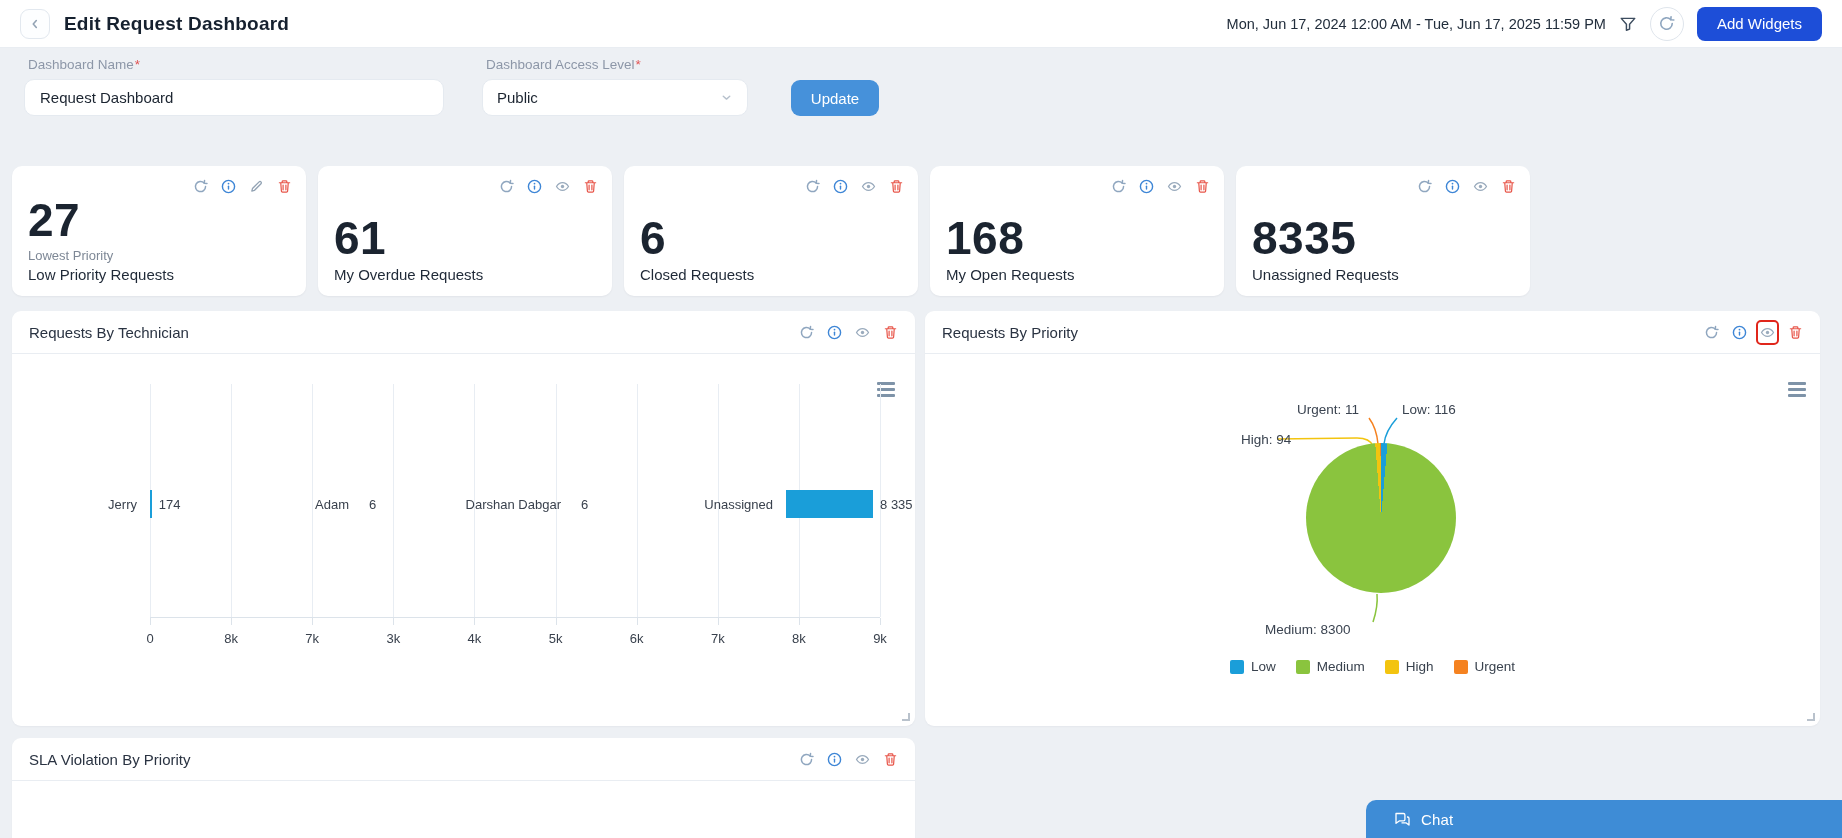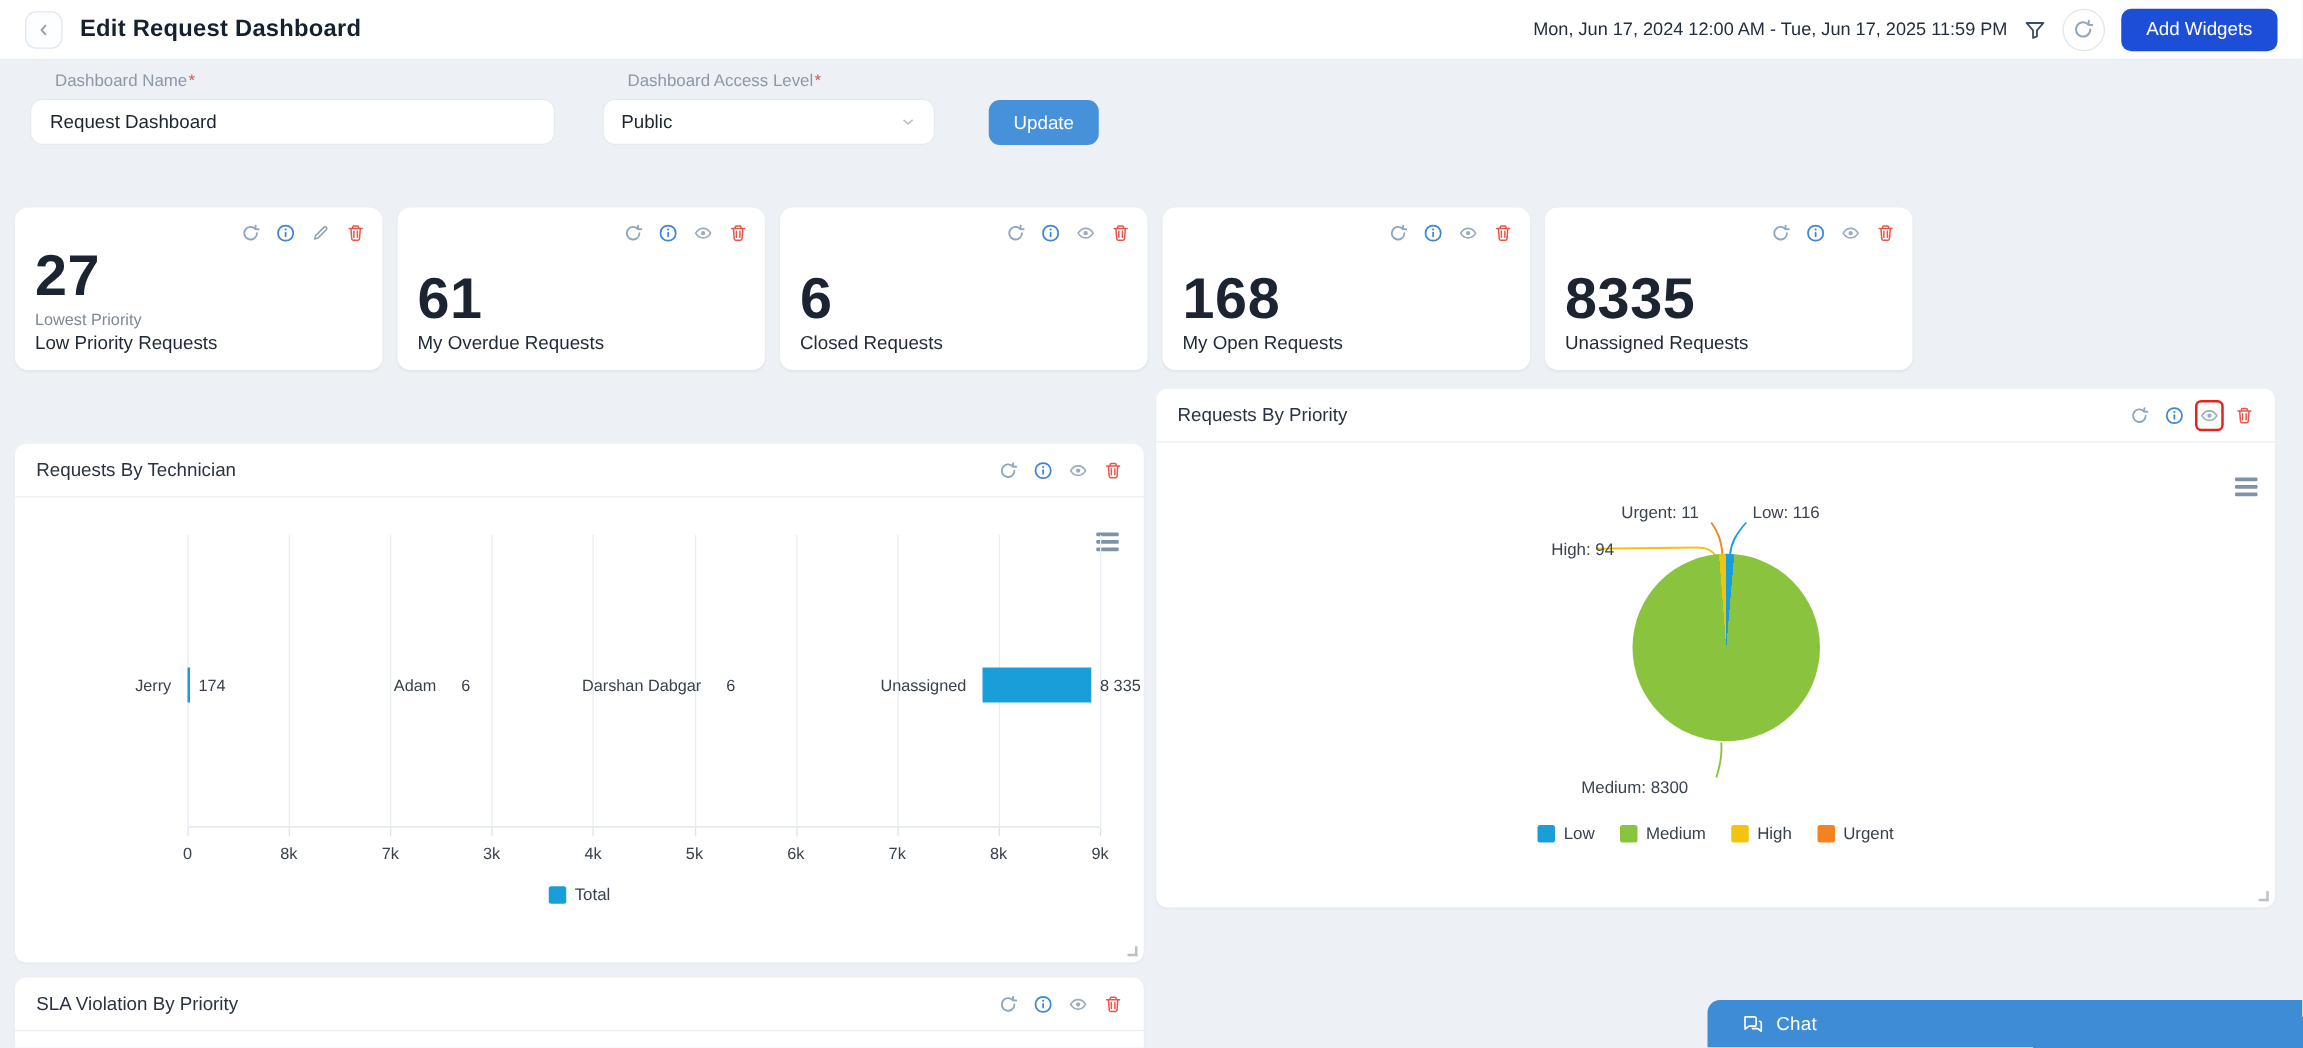--- a/index.html
+++ b/index.html
@@ -11,40 +11,40 @@
   .back-btn { width:30px; height:30px; border:1px solid #e2e8ef; border-radius:9px; background:#fdfeff; display:flex; align-items:center; justify-content:center; color:#93a3b4; cursor:pointer; flex:none; }
   .page-title { font-size:19px; font-weight:bold; color:#16212f; margin-left:14px; letter-spacing:.2px; }
   .topbar-right { margin-left:auto; display:flex; align-items:center; gap:13px; }
   .date-range { font-size:14.5px; font-weight:500; color:#222e3c; }
   .filter-icon { color:#3d4d5f; display:flex; cursor:pointer; }
   .refresh-circle { width:34px; height:34px; border:1px solid #dfe5ec; border-radius:50%; background:#fff; display:flex; align-items:center; justify-content:center; color:#8fa6bf; cursor:pointer; }
   .add-widgets { background:#1d4ed8; color:#fff; border:none; border-radius:8px; height:34px; padding:0 20px; font-size:15px; font-family:inherit; cursor:pointer; }
 
   
   .form-row { display:flex; align-items:flex-end; padding:9px 0 0 24px; }
-  .field-label { font-size:13.5px; color:#8d97a8; margin:0 0 7px 20px; }
+  .field-label { font-size:13.5px; color:#8d97a8; margin:0 0 7px 4px; }
   .req { color:#e05252; margin-left:1px; }
   .text-input { width:420px; height:37px; border:1px solid #e5eaf0; border-radius:10px; padding:0 15px; font-size:15px; color:#1b2430; background:#fff; font-family:inherit; outline:none; }
   .field-access { margin-left:38px; }
   .select-box { width:266px; height:37px; border:1px solid #e5eaf0; border-radius:10px; background:#fff; display:flex; align-items:center; padding:0 14px; font-size:15px; color:#1b2430; position:relative; cursor:pointer; }
   .select-chevron { margin-left:auto; color:#b6c0cc; display:flex; }
   .update-btn { background:#4691da; color:#fff; border:none; border-radius:9px; height:36px; width:88px; font-size:15px; font-family:inherit; margin-left:43px; cursor:pointer; }
 
   
   .cards-row { display:flex; gap:12px; margin:50px 0 0 12px; }
   .stat-card { width:294px; height:130px; background:#fff; border-radius:10px; box-shadow:0 1px 2px rgba(16,24,40,.05); position:relative; padding:14px 16px 13px; display:flex; flex-direction:column; justify-content:flex-end; }
   .card-actions { position:absolute; top:13px; right:14px; display:flex; gap:13px; align-items:center; }
   .card-value { font-size:46px; font-weight:bold; color:#1b2430; line-height:1.04; letter-spacing:.5px; }
   .card-subtitle { font-size:13px; color:#7e8896; margin-top:3px; }
   .card-label { font-size:15px; color:#1f2937; margin-top:3px; }
 
   
   .panels-row { display:flex; gap:10px; margin:15px 22px 0 12px; }
   .panel { background:#fff; border-radius:9px; position:relative; box-shadow:0 1px 2px rgba(16,24,40,.04); }
-  .panel-tech { width:903px; height:415px; flex:none;margin-top:44px; }
+  .panel-tech { width:903px; height:415px; flex:none; }
   .panel-pri { flex:1; height:415px; }
   .panel-sla { width:903px; height:120px; margin:12px 0 0 12px; }
   .panel-header { height:43px; display:flex; align-items:center; padding:0 17px; border-bottom:1px solid #e9edf2; }
   .panel-title { font-size:15px; color:#2a3342; }
   .panel-actions { margin-left:auto; display:flex; align-items:center; gap:13px; }
   .panel-body { position:relative; height:372px; }
   .action-icon { display:flex; cursor:pointer; }
   .action-icon svg { width:15px; height:15px; display:block; }
   .action-icon.highlighted { border:2px solid #e0261b; border-radius:5px; padding:3px 2px; margin:-5px -4px; }
   .hamburger { position:absolute; top:28px; width:18px; display:flex; flex-direction:column; gap:3px; cursor:pointer; }
@@ -393,26 +393,20 @@
             <span class="x-tick-label" style="left: 22.2222%;">7k</span>
             <span class="x-tick-label" style="left: 33.3333%;">3k</span>
             <span class="x-tick-label" style="left: 44.4444%;">4k</span>
             <span class="x-tick-label" style="left: 55.5556%;">5k</span>
             <span class="x-tick-label" style="left: 66.6667%;">6k</span>
             <span class="x-tick-label" style="left: 77.7778%;">7k</span>
             <span class="x-tick-label" style="left: 88.8889%;">8k</span>
             <span class="x-tick-label" style="left: 100%;">9k</span>
           </div>
       </div>
-      <div class="chart-legend legend-tech" id="legend-tech">
-          <div class="legend-item">
-            <span class="legend-swatch" style="background: rgb(26, 158, 217);"></span>
-            <span class="legend-label">Total</span>
-          </div>
-        </div>
       <div class="panel-resize"></div>
     </div>
   </div>
 
   <div class="panel panel-pri">
     <div class="panel-header">
       <span class="panel-title">Requests By Priority</span>
       <div class="panel-actions" id="actions-pri">
           <span class="action-icon" style="color: rgb(143, 166, 191);">
             <svg viewBox="0 0 16 16">

